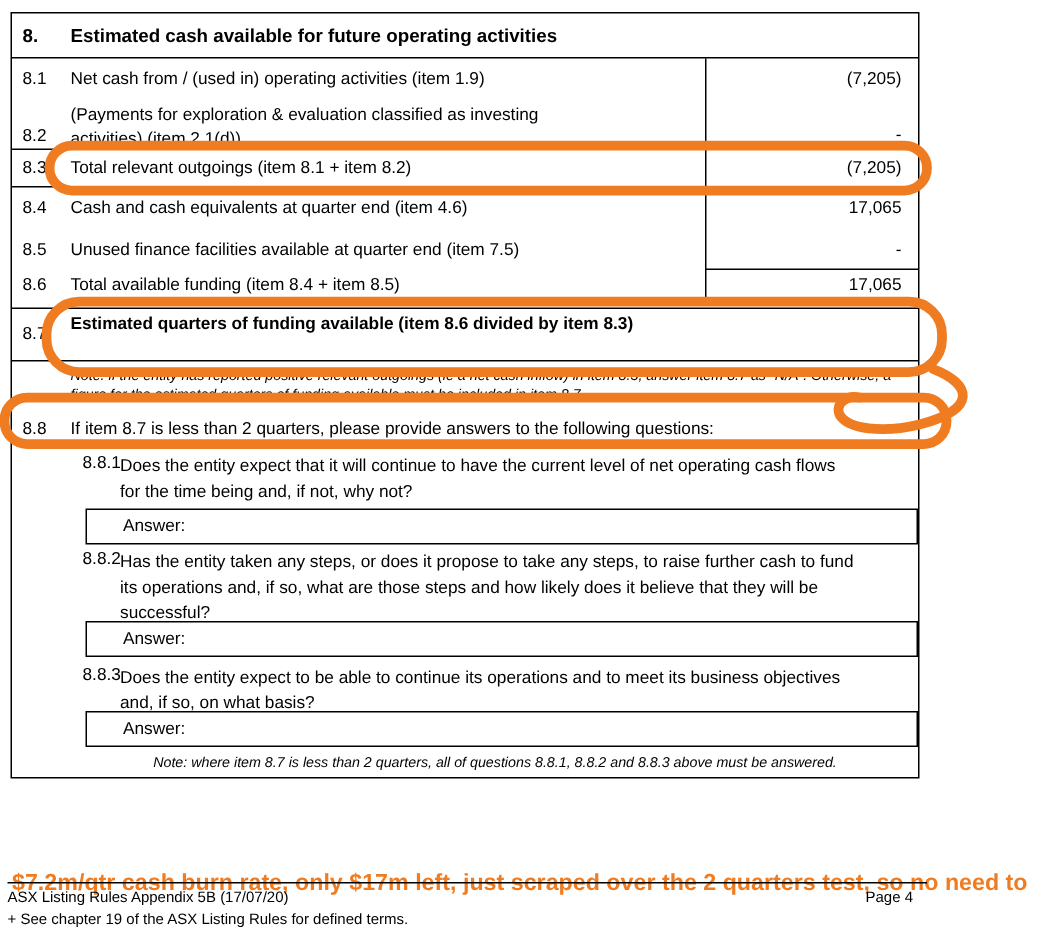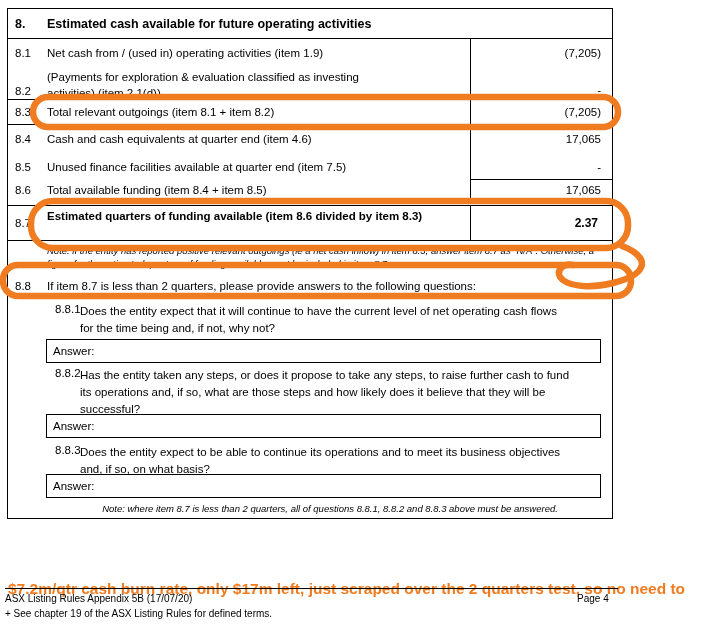--- a/index.html
+++ b/index.html
@@ -48,21 +48,21 @@
   .note87 { left:39px; top:236px; width:566px; }
   .note88 { left:39px; top:494px; width:566px;text-align:center; }
 
   .r88 { top:262px; height:30px; } .r88 .rnum,.r88 .rdesc { line-height:30px; }
 
   .q { left:0; width:604px; }
   .qnum  { position:absolute; left:47px; top:0; }
   .qtext { position:absolute; left:72px; top:0; width:492px; line-height:17px; }
   .q1 { top:294px; } .q2 { top:358px; } .q3 { top:435px; }
 
-  .ans { left:38px; width:555px; height:24px; border:1px solid #000; line-height:22px; padding-left:6px; }
+  .ans { left:49px; width:555px; height:24px; border:1px solid #000; line-height:22px; padding-left:24px; }
   .ans1 { top:330px; } .ans2 { top:405px; } .ans3 { top:465px; }
 
   
   .marks { position:absolute; left:0; top:0; width:702px; height:632px; pointer-events:none; }
   .mark { fill:none; stroke:#F07C21; stroke-width:6.5; stroke-linecap:round; }
 
   .comment { position:absolute; left:8px; top:529px; font-weight:bold; font-size:15.5px; line-height:24px; color:#F07C21; white-space:pre; }
 
   .footrule { position:absolute; left:5px; top:588px; width:613px; border-top:1px solid #000; }
   .foot1 { position:absolute; left:5px; top:593px; font-size:10px; }
@@ -115,21 +115,20 @@
 
     <div class="abs row r86">
       <span class="rnum">8.6</span>
       <span class="rdesc">Total available funding (item 8.4 + item 8.5)</span>
       <span class="rval">17,065</span>
     </div>
 
     <div class="abs row r87">
       <span class="rnum">8.7</span>
       <span class="rdesc">Estimated quarters of funding available (item 8.6 divided by item 8.3)</span>
-      <span class="vcell">2.37</span>
     </div>
 
     <div class="abs note note87">Note: if the entity has reported positive relevant outgoings (ie a net cash inflow) in item 8.3, answer item 8.7 as “N/A”. Otherwise, a figure for the estimated quarters of funding available must be included in item 8.7.</div>
 
     <div class="abs row r88">
       <span class="rnum">8.8</span>
       <span class="rdesc">If item 8.7 is less than 2 quarters, please provide answers to the following questions:</span>
     </div>
 
     <div class="abs q q1">

